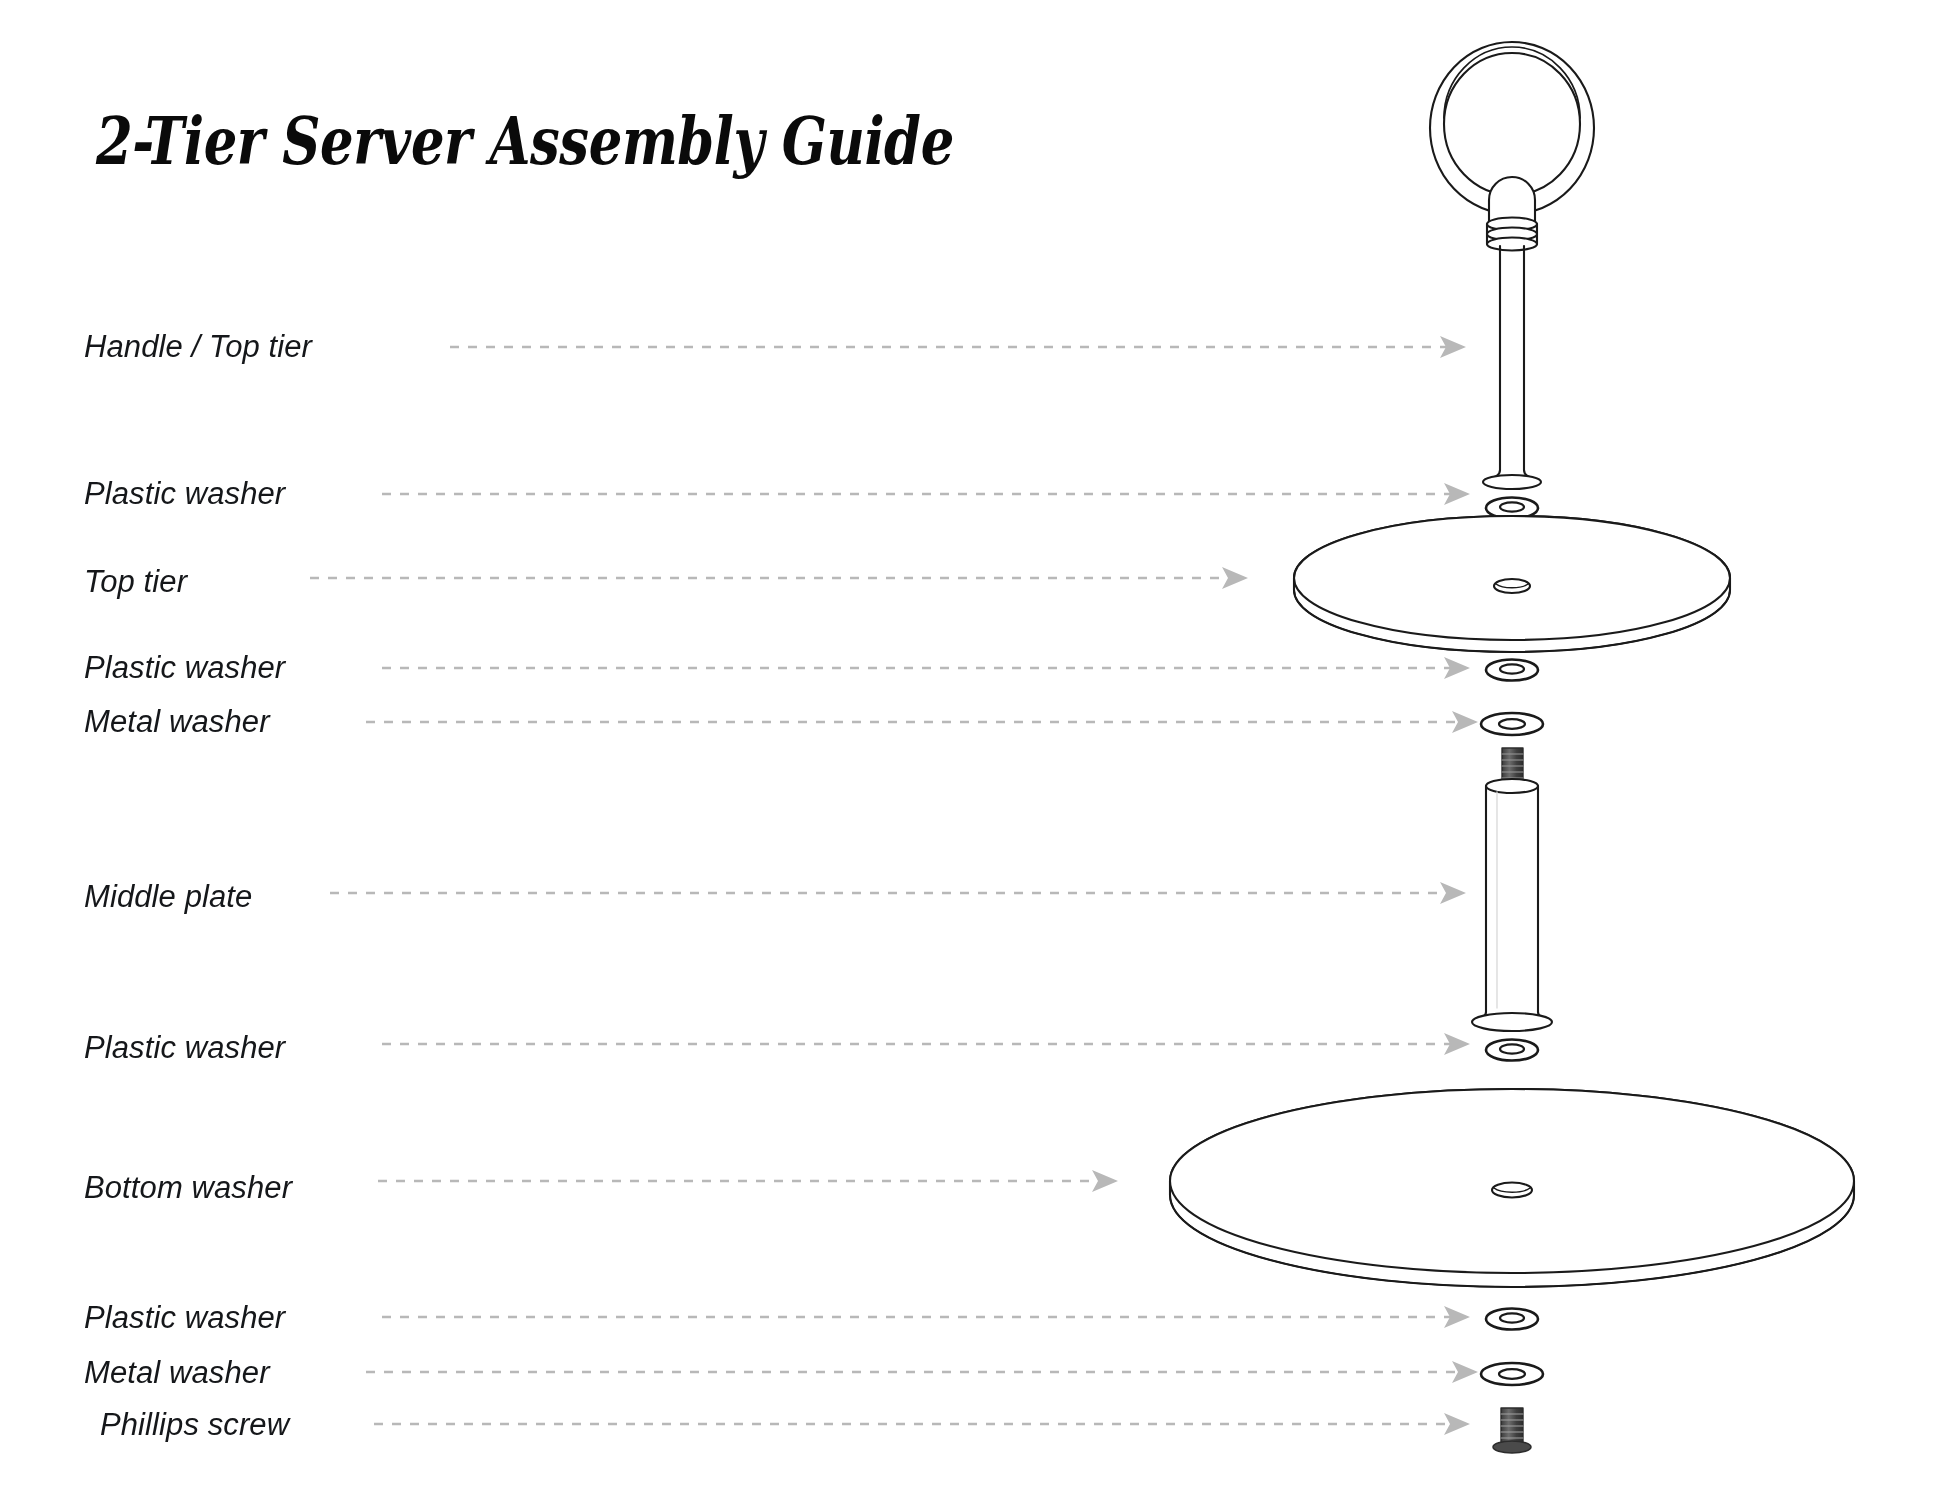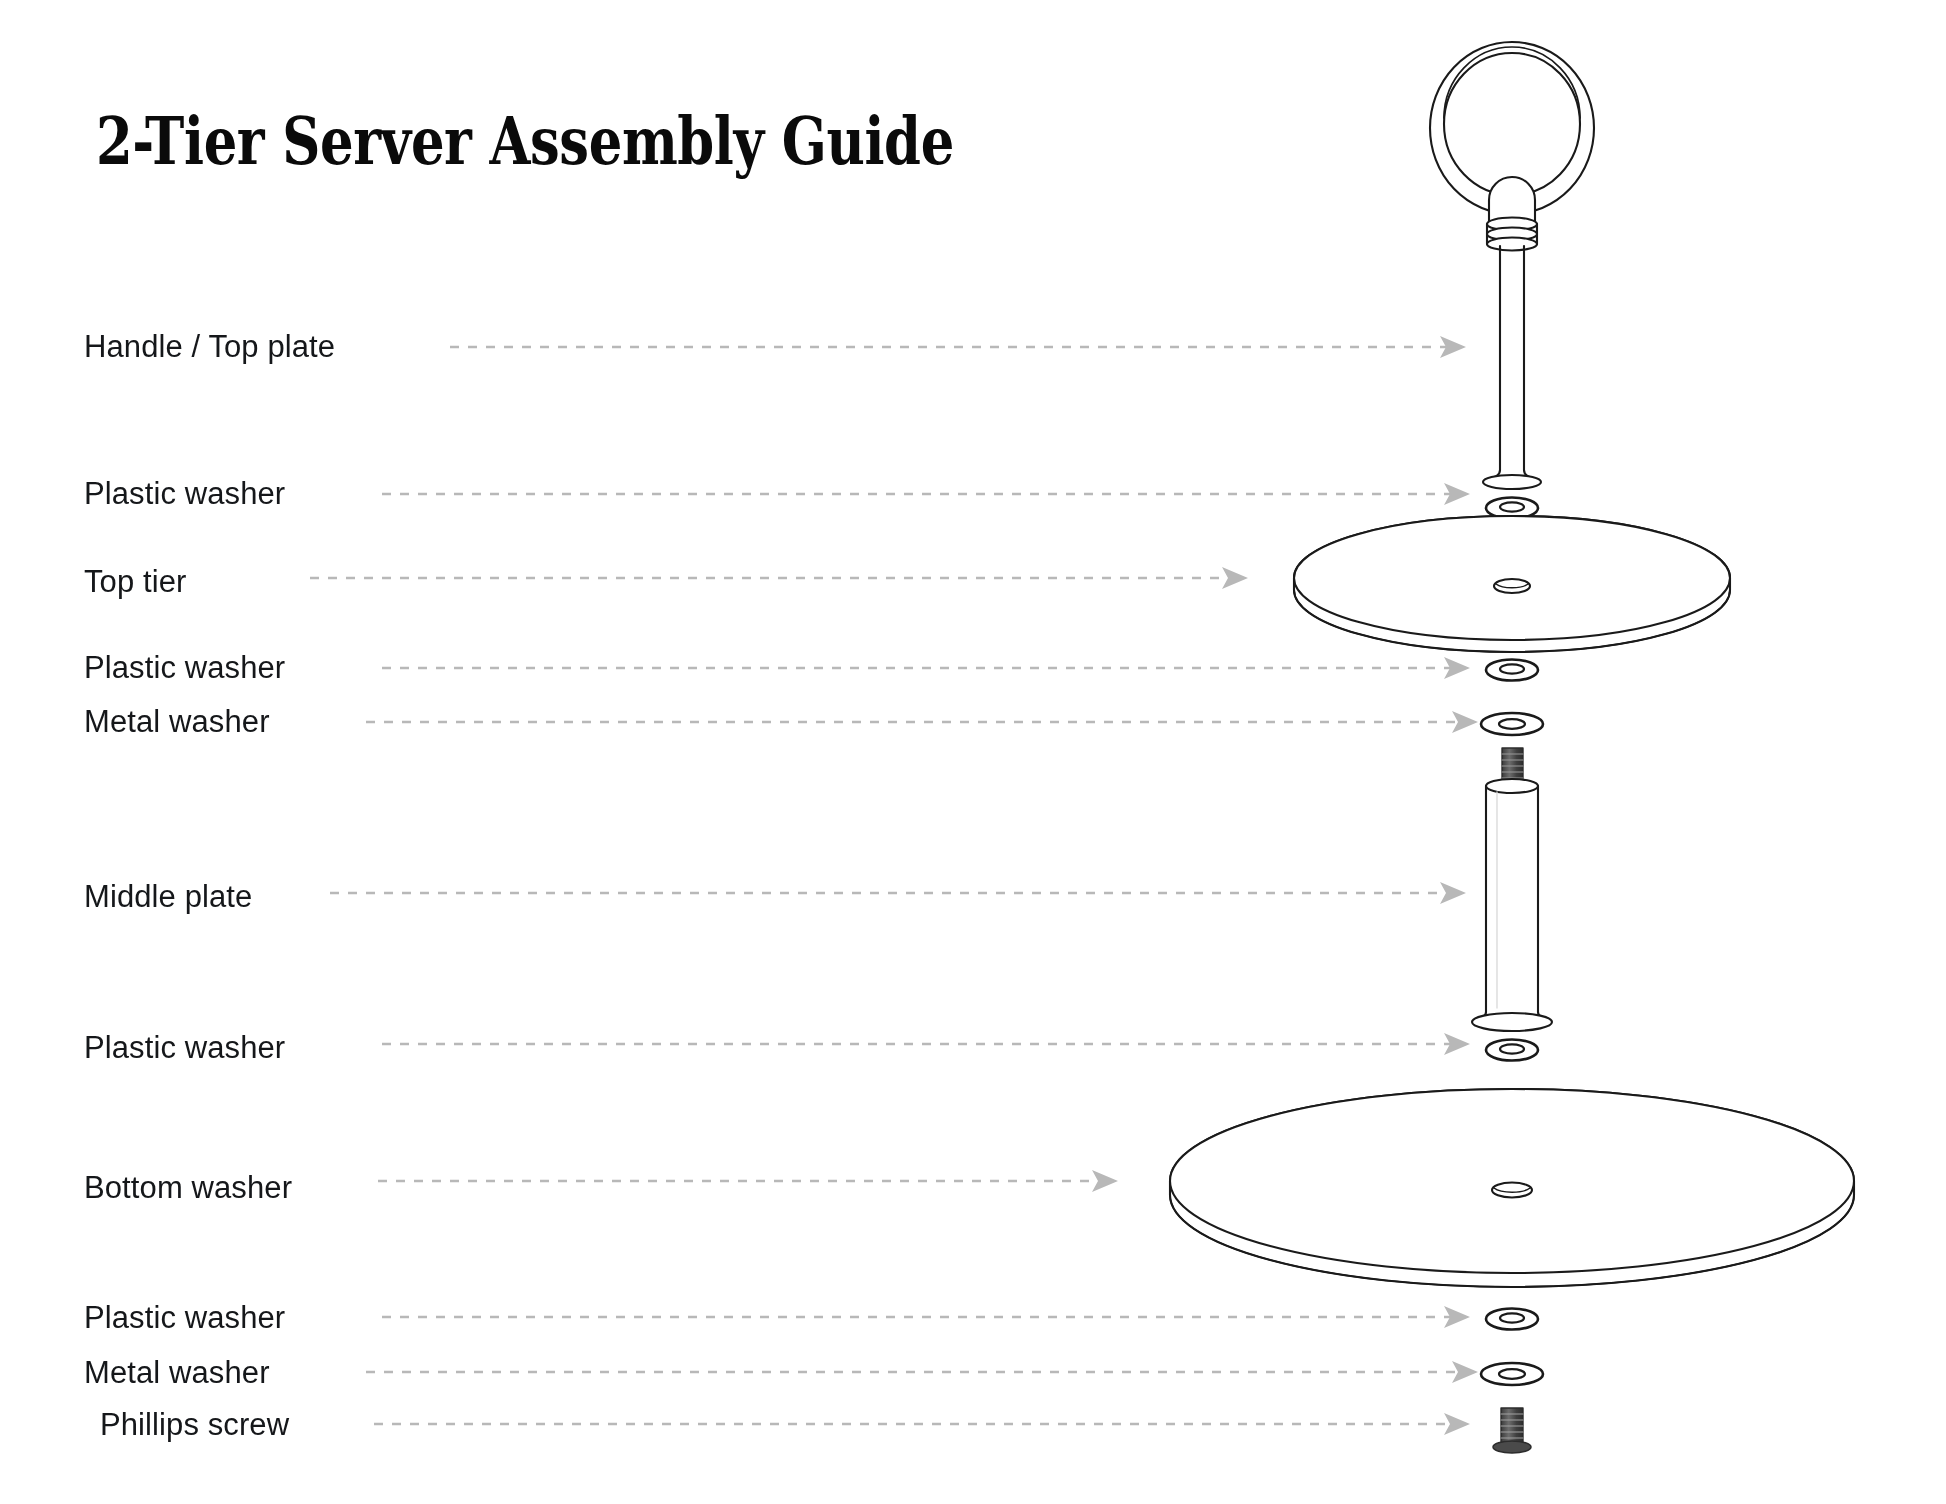--- a/index.html
+++ b/index.html
@@ -13,20 +13,21 @@
     position: relative;
     overflow: hidden;
     font-family: "Liberation Sans", sans-serif;
     -webkit-font-smoothing: antialiased;
   }
   #sheet {
     position: absolute;
     inset: 0;
     width: 1784px;
     height: 1504px;
+    font-style: italic;
   }
   #page-title {
     position: absolute;
     left: 96px;
     top: 108px;
     font-family: "DejaVu Serif", "Liberation Serif", serif;
     font-size: 66px;
     font-weight: 700;
     letter-spacing: -0.5px;
     color: #0a0a0a;
@@ -218,21 +219,21 @@
           <path d="M 1501 1432 L 1523 1432"></path>
           <path d="M 1501 1438 L 1523 1438"></path>
         </g>
 
         <ellipse cx="1512" cy="1447" rx="19" ry="6" fill="#4a4a4a" stroke="#2c2c2c" stroke-width="1.5"></ellipse>
       </g>
 
     </g>
   </svg>
 
-  <div class="part-label" style="left: 84px; top: 331px;">Handle / Top plate</div>
+  <div class="part-label" style="left: 84px; top: 331px;">Handle / Top tier</div>
   <div class="part-label" style="left: 84px; top: 478px;">Plastic washer</div>
   <div class="part-label" style="left: 84px; top: 566px;">Top tier</div>
   <div class="part-label" style="left: 84px; top: 652px;">Plastic washer</div>
   <div class="part-label" style="left: 84px; top: 706px;">Metal washer</div>
   <div class="part-label" style="left: 84px; top: 881px;">Middle plate</div>
   <div class="part-label" style="left: 84px; top: 1032px;">Plastic washer</div>
   <div class="part-label" style="left: 84px; top: 1172px;">Bottom washer</div>
   <div class="part-label" style="left: 84px; top: 1302px;">Plastic washer</div>
   <div class="part-label" style="left: 84px; top: 1357px;">Metal washer</div>
   <div class="part-label" style="left: 100px; top: 1409px;">Phillips screw</div>

